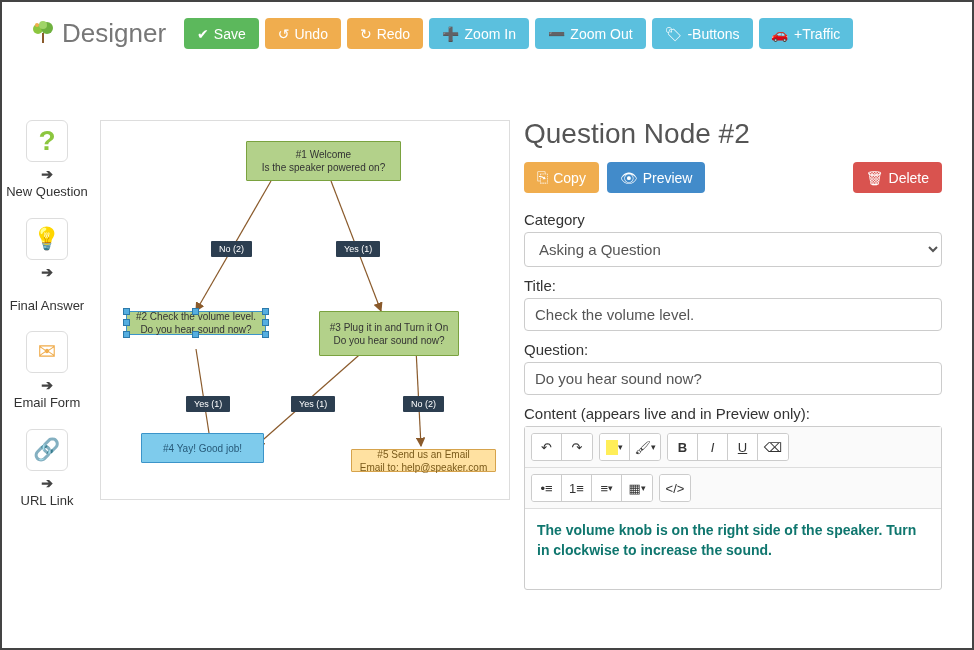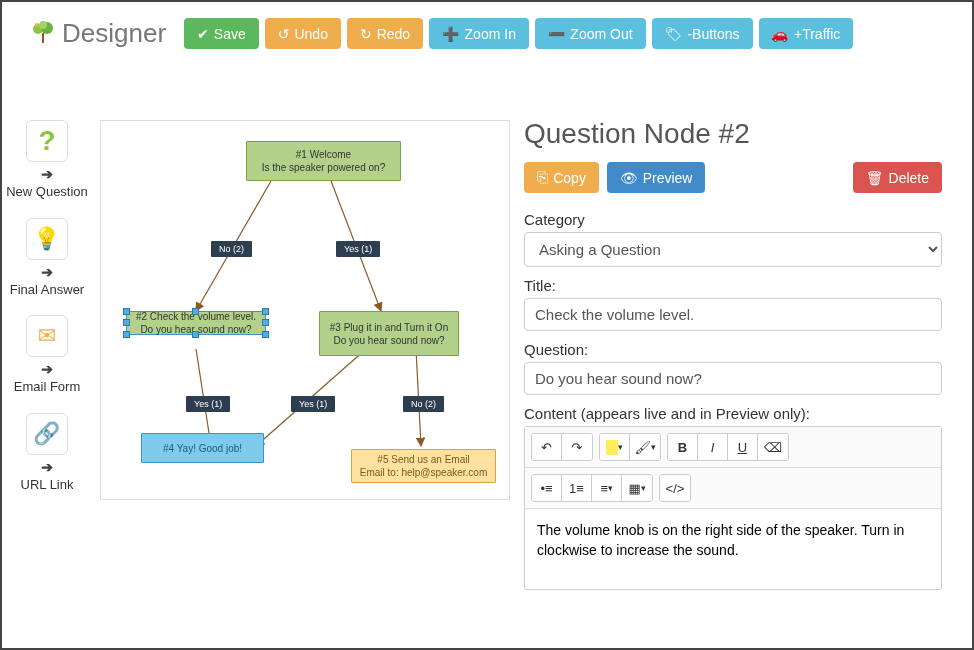--- a/index.html
+++ b/index.html
@@ -41,21 +41,21 @@
   .panel-actions { display:flex; gap:8px; margin-bottom: 18px; }
   .panel-actions .spacer { flex:1; }
   .label { font-size: 15px; color: #333; margin: 10px 0 4px 0; display:block; }
   .input, select { width:100%; font-size:15px; padding:7px 10px; border:1px solid #ccc; border-radius:4px; background:#fff; color:#555; }
   select { background:#f4f4f4; }
   .rte { border:1px solid #ccc; border-radius:3px; margin-top:4px; }
   .rte-tb { display:flex; gap:6px; padding:6px; border-bottom:1px solid #ddd; background:#fafafa; flex-wrap:wrap; }
   .rte-group { display:flex; border:1px solid #ccc; border-radius:3px; overflow:hidden; }
   .rte-btn { width:30px; height:26px; background:#fff; border:none; border-right:1px solid #ccc; cursor:pointer; font-size:13px; display:flex; align-items:center; justify-content:center; color:#333; }
   .rte-btn:last-child { border-right:none; }
-  .rte-content { padding:12px; font-size:14px; color:#000000; line-height:1.4; min-height:80px; }
+  .rte-content { padding:12px; font-size:14px; color:#0f766e; line-height:1.4; min-height:80px;font-weight:bold; }
   .caret::after { content:" ▾"; font-size:9px; }
   .yellow { background:#ffee58; }
 </style>
 </head>
 <body>
 
 <div class="frame">
 
   <div class="toolbar">
     <div class="logo-row">
@@ -104,21 +104,21 @@
 
     <div class="sidebar">
       <div class="sb-item">
         <div class="sb-icon" style="color:#8cc63f;font-size:28px;font-weight:bold;">?</div>
         <div class="sb-arrow">➔</div>
         <div class="sb-label" style="white-space:pre-line;">New Question</div>
       </div>
       <div class="sb-item">
         <div class="sb-icon" style="color:#5bc0de;">💡</div>
         <div class="sb-arrow">➔</div>
-        <div class="sb-label" style="white-space:pre-line;">Final Answer</div>
+        <div class="sb-label" style="white-space:pre-line;margin-top:16px;">Final Answer</div>
       </div>
       <div class="sb-item">
         <div class="sb-icon" style="color:#f0ad4e;">✉</div>
         <div class="sb-arrow">➔</div>
         <div class="sb-label" style="white-space:pre-line;">Email Form</div>
       </div>
       <div class="sb-item">
         <div class="sb-icon" style="color:#bbb;">🔗</div>
         <div class="sb-arrow">➔</div>
         <div class="sb-label" style="white-space:pre-line;">URL Link</div>
@@ -162,21 +162,21 @@
           <div class="handle" style="top:calc(50% - 4px);left:-4px;"></div>
             <div class="handle" style="top:calc(50% - 4px);right:-4px;"></div>
         </div>
         <div class="node n-green" style="left:218px;top:190px;width:140px;height:45px;">
           <div style="white-space:pre-line;">#3 Plug it in and Turn it On
 Do you hear sound now?</div>
         </div>
         <div class="node n-blue" style="left:40px;top:312px;width:123px;height:30px;">
           <div style="white-space:pre-line;">#4 Yay! Good job!</div>
         </div>
-        <div class="node n-yellow" style="left:250px;top:328px;width:145px;height:34px;">
+        <div class="node n-yellow" style="left:250px;top:328px;width:145px;height:23px;">
           <div style="white-space:pre-line;">#5 Send us an Email
 Email to: help@speaker.com</div>
         </div>
       </div>
     </div>
 
     <div class="panel">
       <div class="panel-title">Question Node #2</div>
       <div class="panel-actions">
         <button class="btn btn-orange">

